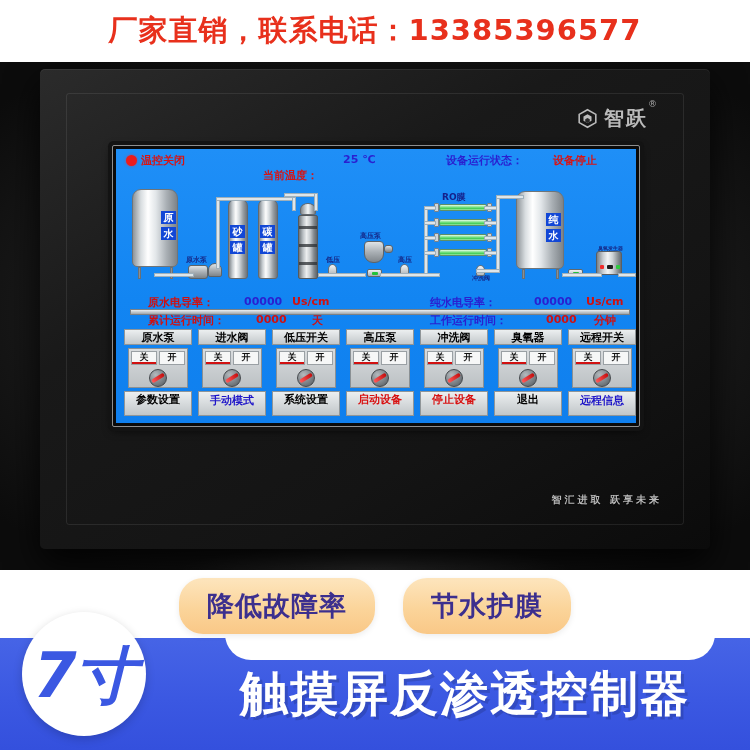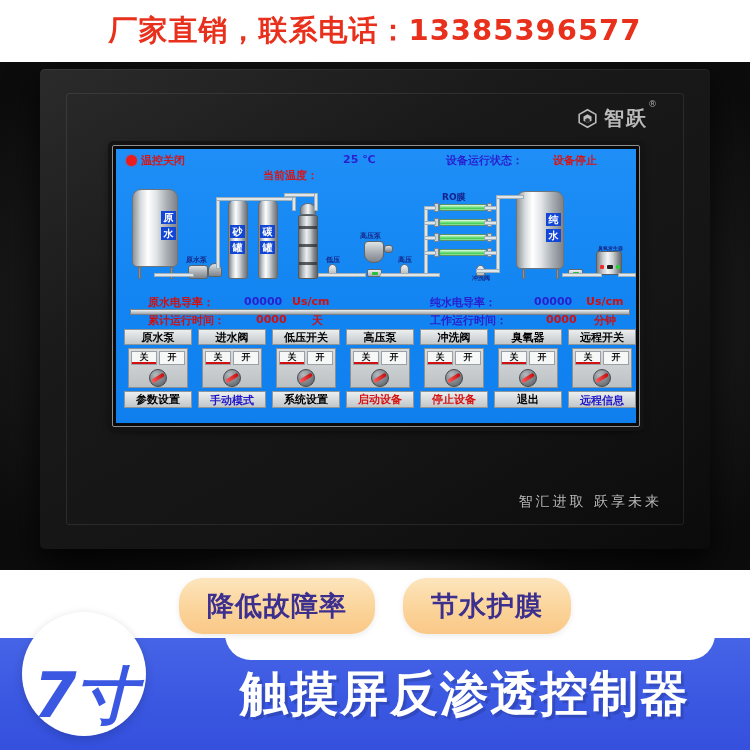--- a/index.html
+++ b/index.html
@@ -195,41 +195,41 @@
     background:radial-gradient(circle at 35% 30%,#b4babe,#6e7479 70%,#4e5357 100%);
     border:1px solid #45494d;box-sizing:border-box;
   }
   .knob::after{
     content:"";position:absolute;left:50%;top:50%;
     width:14px;height:4px;margin-left:-7px;margin-top:-2px;
     transform:rotate(-32deg);border-radius:2px;
     background:linear-gradient(90deg,#ff5a5a,#c40c0c);
   }
   .action-btn{
-    width:100%;height:17px;line-height:16px;text-align:center;
+    width:100%;height:25px;line-height:16px;text-align:center;
     background:linear-gradient(180deg,#eceff0 0%,#c1c6c9 100%);
     border:1px solid #8f9598;box-sizing:border-box;
     font-size:11px;font-weight:bold;font-family:"DejaVu Sans",sans-serif;
     white-space:nowrap;color:#000000;
   }
   .action-btn.blue{color:#1f16c8;font-family:Liberation Serif, serif;}
   .action-btn.red{color:#d81010;}
 
   
   .model-text{
     position:absolute;left:0;right:0;top:374px;text-align:center;
     font-size:23px;font-weight:bold;letter-spacing:4px;
     font-family:"DejaVu Sans",sans-serif;
     background:linear-gradient(180deg,#f4f4f4 0%,#bdbdbd 40%,#6d6d6d 55%,#d2d2d2 78%,#8a8a8a 100%);
     -webkit-background-clip:text;background-clip:text;color:transparent;
     text-shadow:0 1px 1px rgba(0,0,0,.55);
   }
   .slogan{
     position:absolute;right:48px;top:424px;
-    font-size:14px;font-weight:normal;letter-spacing:3px;
+    font-size:10px;font-weight:bold;letter-spacing:3px;
     font-family:"DejaVu Sans",sans-serif;color:#b9b9b9;
     text-shadow:0 1px 1px rgba(0,0,0,.7);
   }
 
   
   .pill-row{
     position:absolute;left:0;top:578px;width:750px;height:52px;
     display:flex;justify-content:center;gap:28px;z-index:4;
   }
   .pill{
@@ -246,21 +246,21 @@
     position:absolute;left:0;top:638px;width:750px;height:112px;
     background:linear-gradient(180deg,#4664e6 0%,#3b58e2 55%,#3450dd 100%);
     z-index:2;
   }
   .banner-notch{
     position:absolute;left:225px;top:-18px;width:490px;height:40px;
     background:#ffffff;border-radius:0 0 26px 26px;
   }
   .size-badge{
     position:absolute;left:22px;top:-26px;width:124px;height:124px;border-radius:50%;
-    background:#ffffff;display:flex;align-items:flex-end;justify-content:center;
+    background:#ffffff;display:flex;align-items:center;justify-content:center;
     box-shadow:0 3px 10px rgba(0,0,0,.18);
   }
   .size-badge span{
     font-size:62px;font-weight:bold;color:#3b58e2;letter-spacing:-2px;
     font-family:"DejaVu Sans",sans-serif;font-style:italic;
     transform:translateY(2px);
   }
   .banner-title{
     position:absolute;left:240px;top:24px;width:500px;
     font-size:48px;font-weight:bold;color:#ffffff;letter-spacing:2px;

